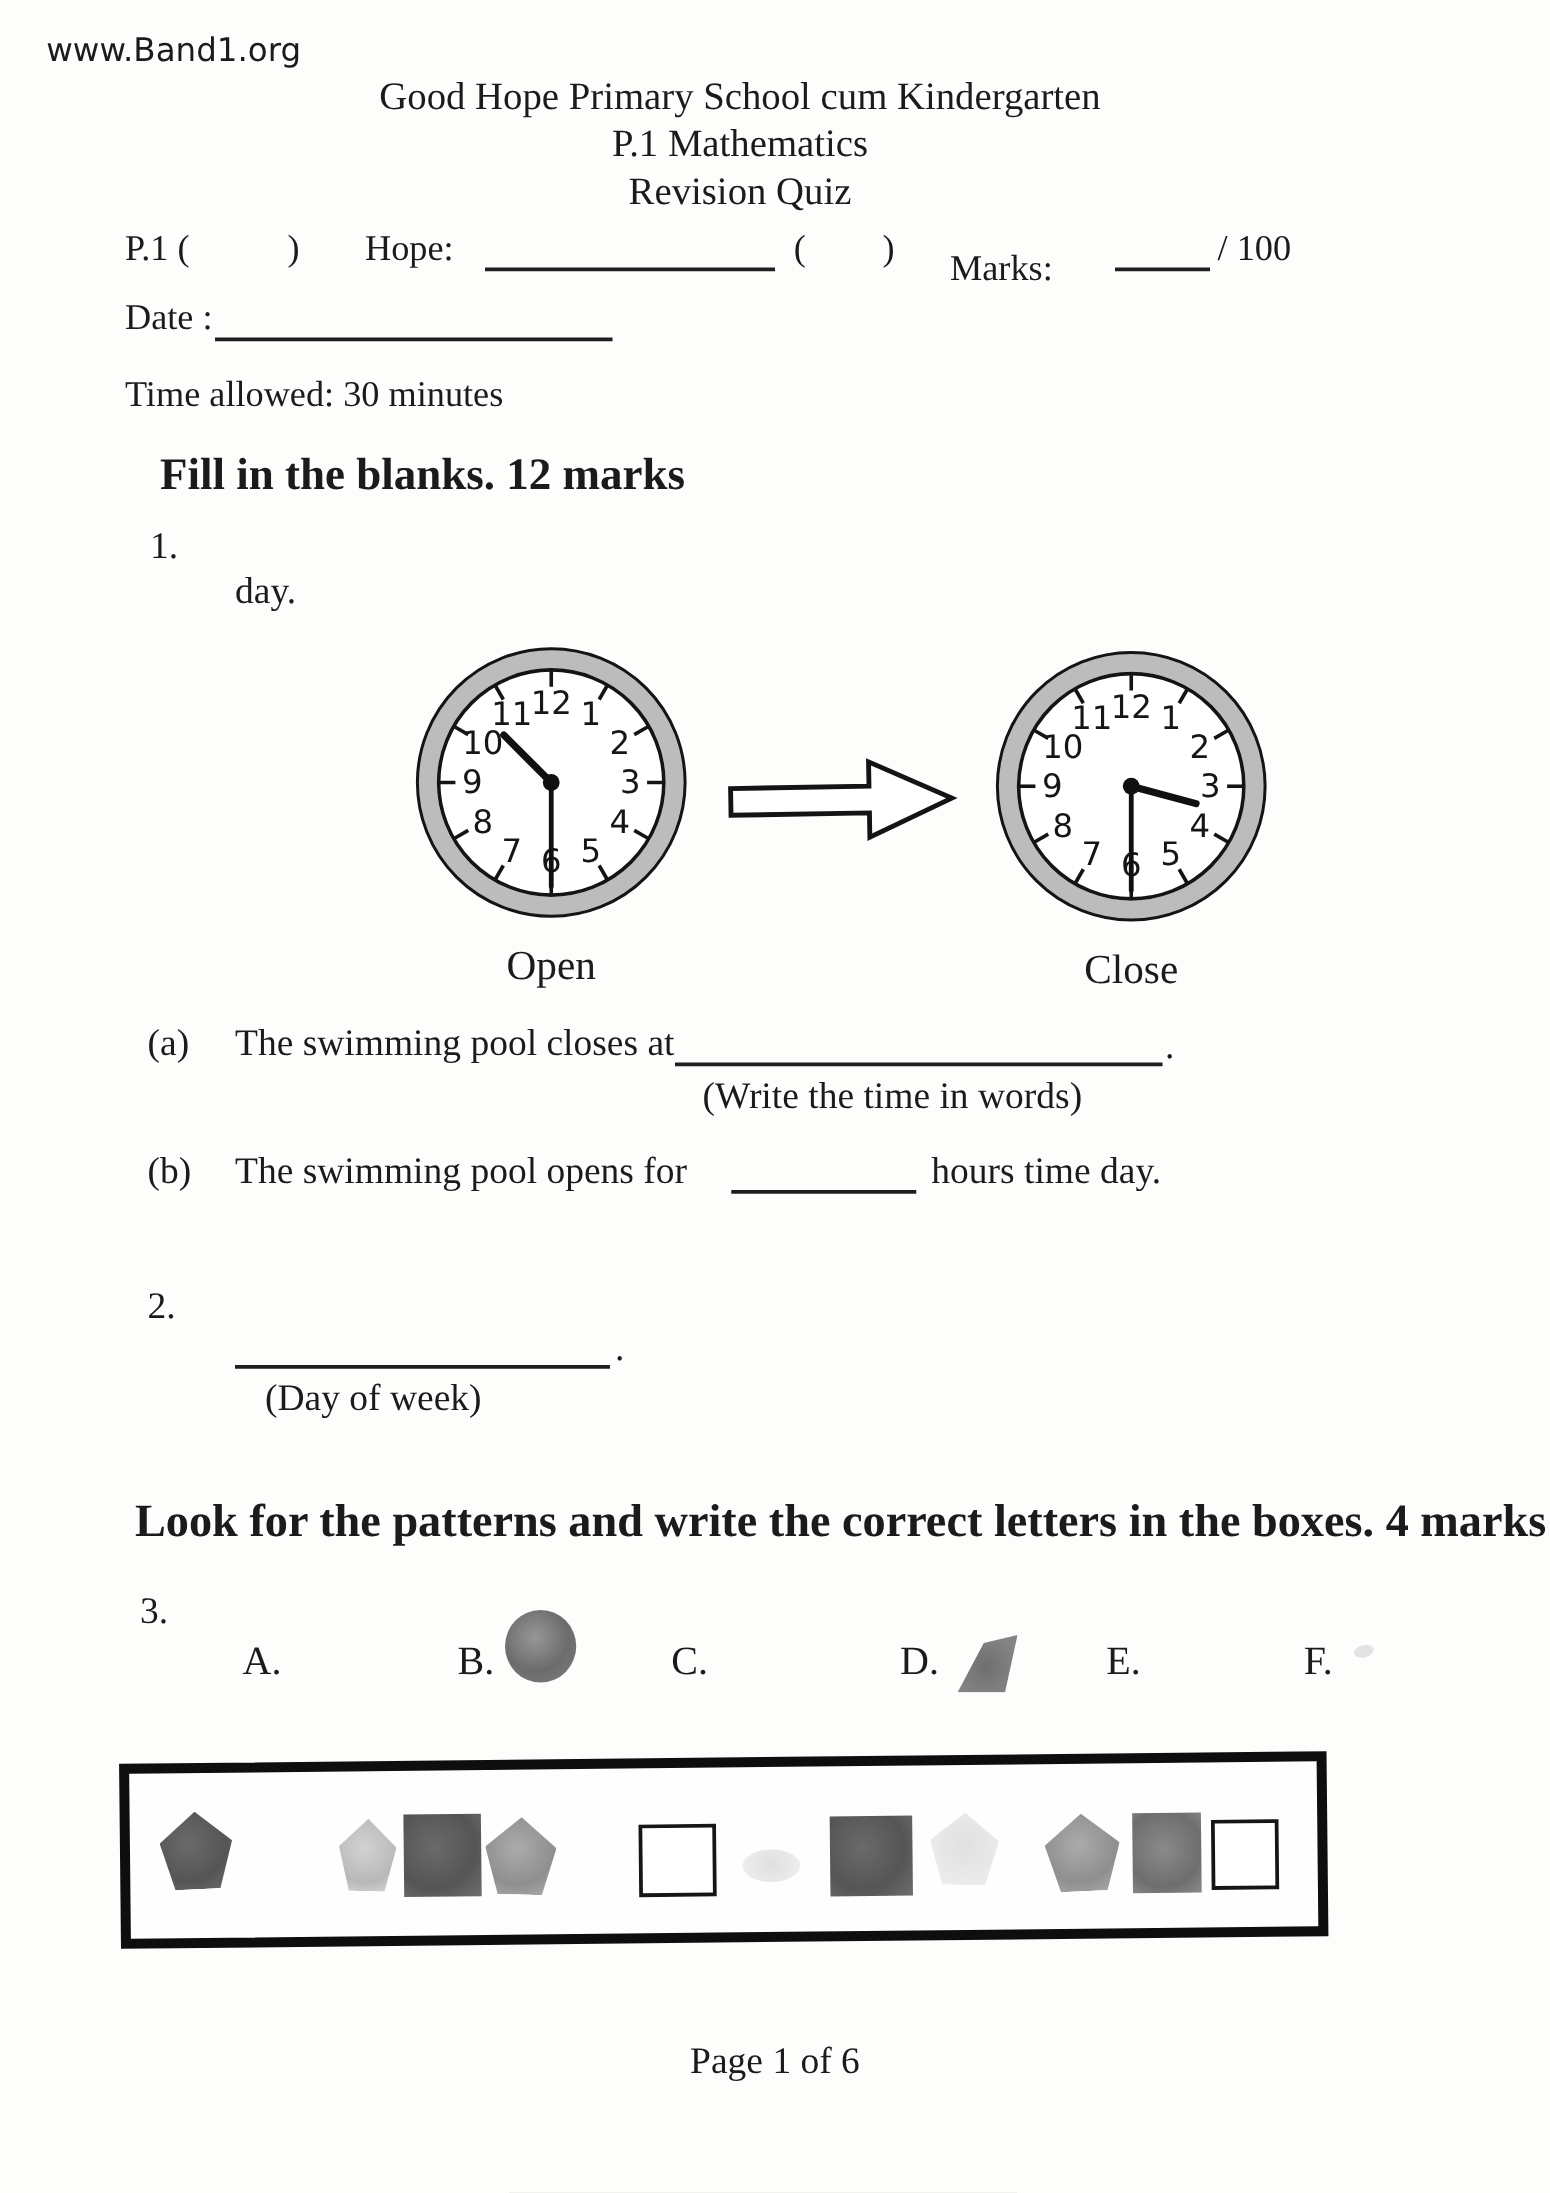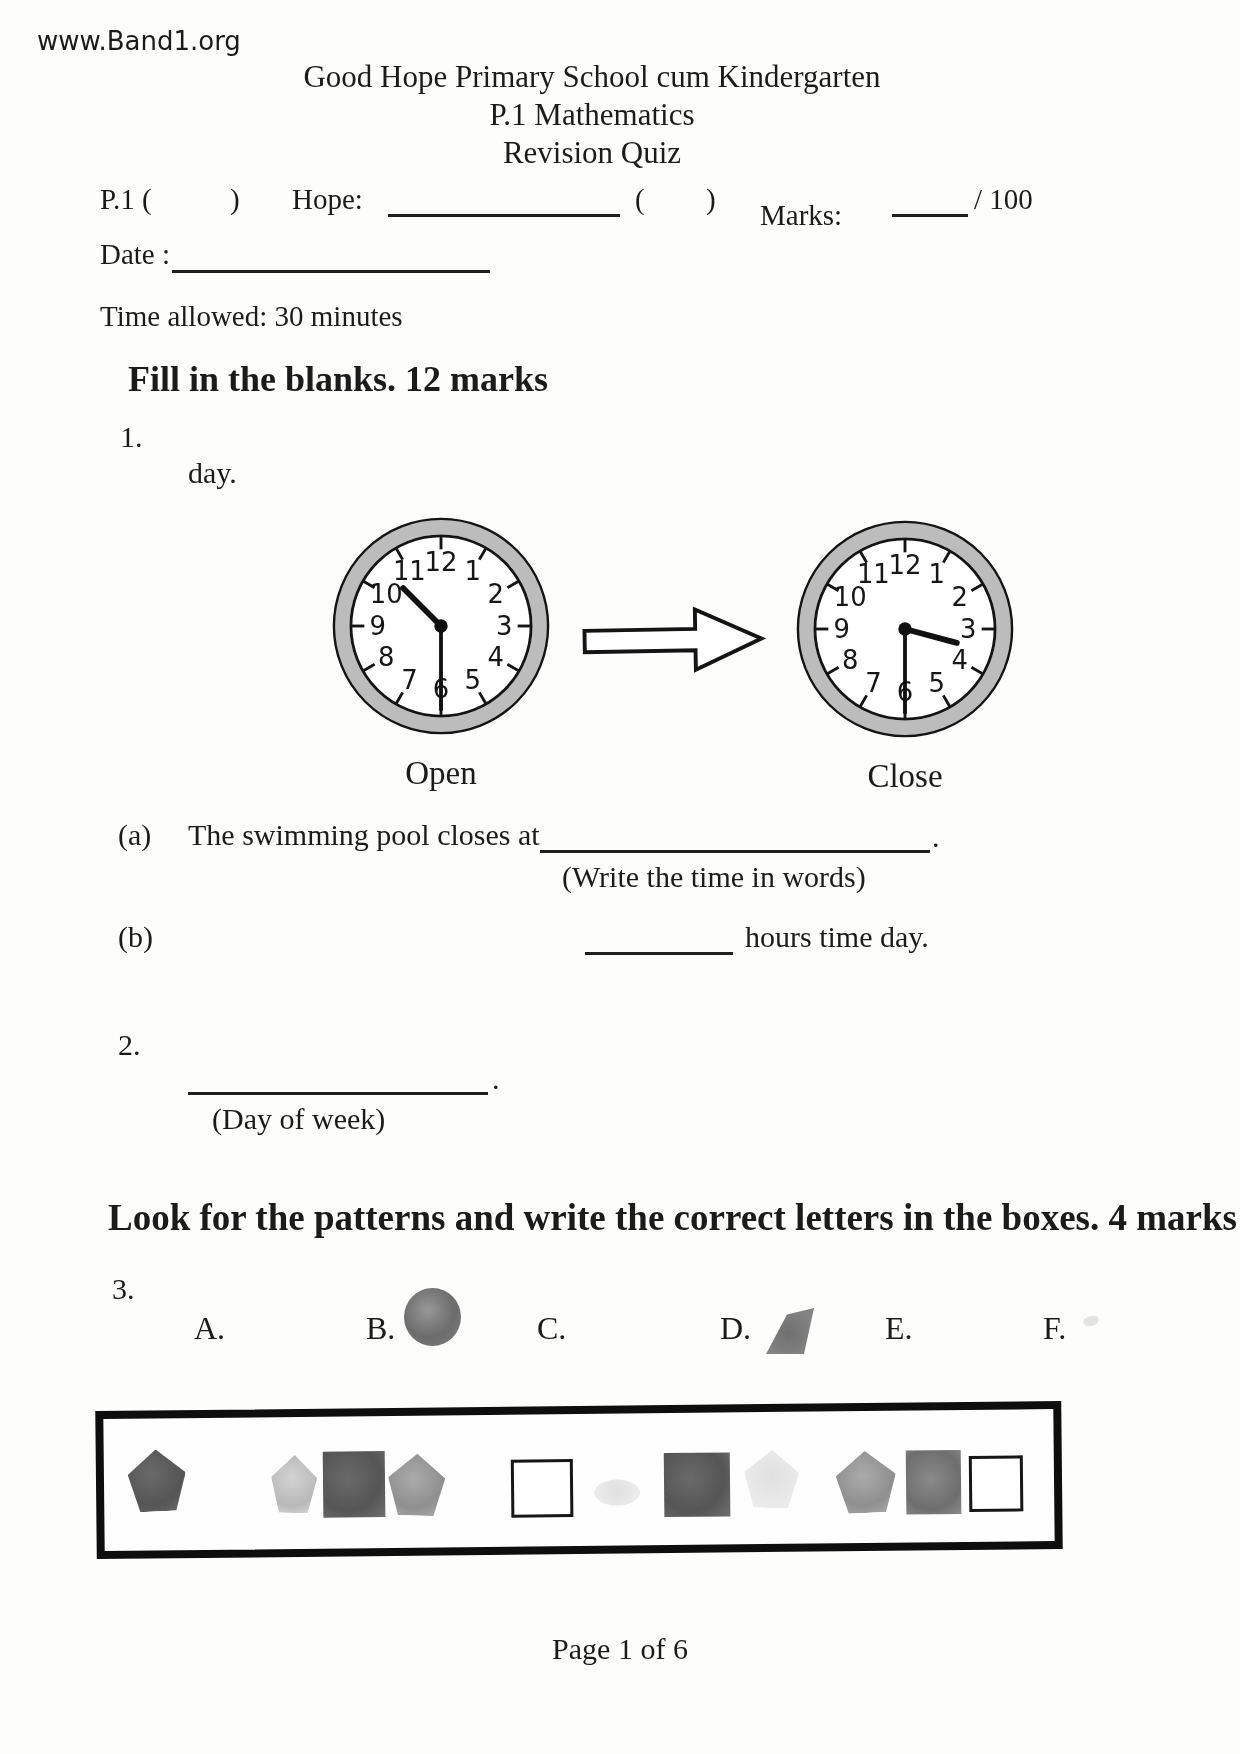--- a/index.html
+++ b/index.html
@@ -150,20 +150,21 @@
   <div class="abs clock-label" style="left:381px;top:755px;">Open</div>
   <div class="abs clock-label" style="left:845px;top:758px;">Close</div>
 
   <div class="abs body-text" style="left:118px;top:818px;">(a)</div>
   <div class="abs body-text" style="left:188px;top:818px;">The swimming pool closes at</div>
   <div class="abs blank" style="left:540px;top:850px;width:390px;"></div>
   <div class="abs body-text" style="left:932px;top:820px;">.</div>
   <div class="abs hint" style="left:562px;top:860px;">(Write the time in words)</div>
 
   <div class="abs body-text" style="left:118px;top:920px;">(b)</div>
+  <div class="abs body-text" style="left:188px;top:920px;">The swimming pool opens for</div>
   <div class="abs blank" style="left:585px;top:952px;width:148px;"></div>
   <div class="abs body-text" style="left:745px;top:920px;">hours time day.</div>
 
   <div class="abs q-number" style="left:118px;top:1028px;">2.</div>
   <div class="abs blank" style="left:188px;top:1092px;width:300px;"></div>
   <div class="abs body-text" style="left:492px;top:1062px;">.</div>
   <div class="abs hint" style="left:212px;top:1102px;">(Day of week)</div>
 
   <div class="abs bold" style="left:108px;top:1196px;font-size:37px;">Look for the patterns and write the correct letters in the boxes. 4 marks</div>
 

